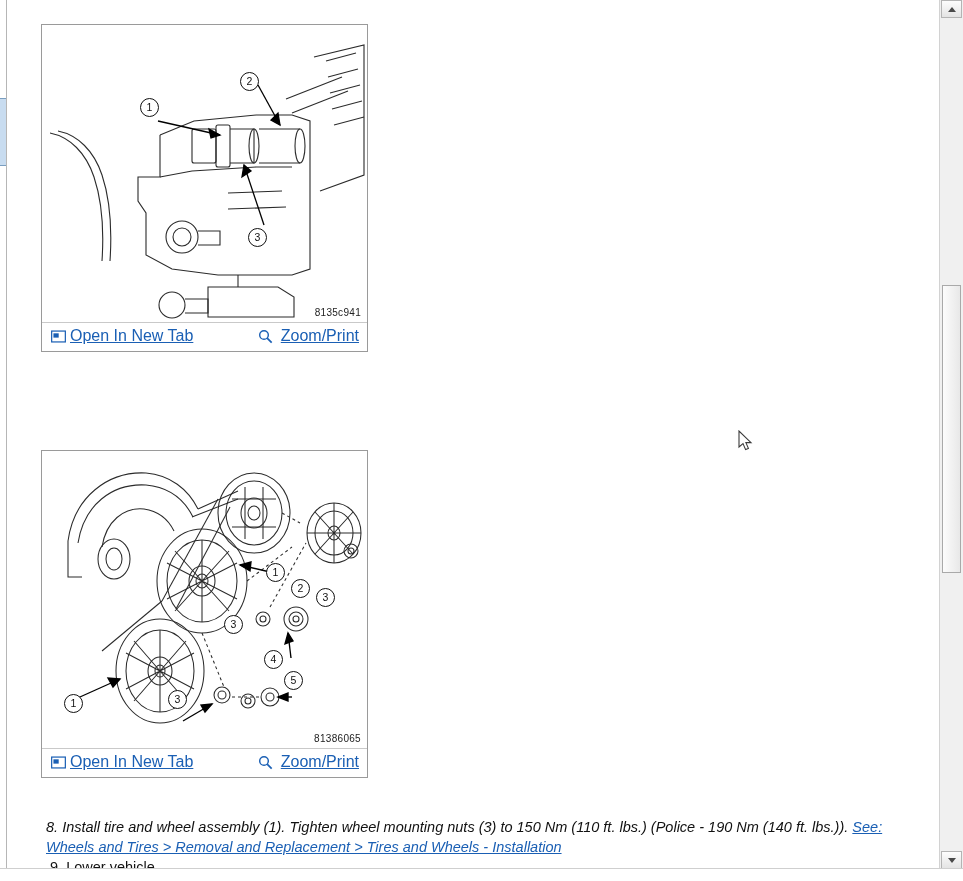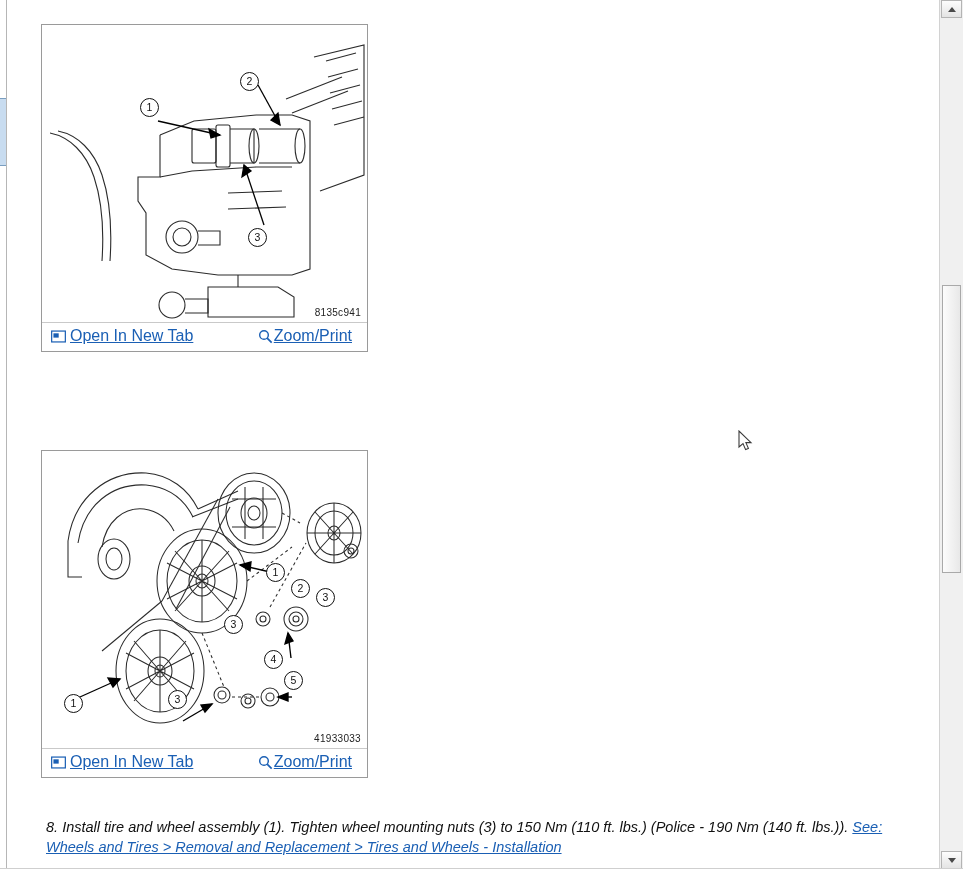--- a/index.html
+++ b/index.html
@@ -73,21 +73,21 @@
   .figure-link {
     position: absolute;
     top: 4px;
     font-size: 16px;
     color: #1a5fb4;
     text-decoration: underline;
     white-space: nowrap;
     cursor: pointer;
   }
   .open-link { left: 28px; }
-  .zoom-link { right: 15px; }
+  .zoom-link { right: 8px; }
   .bar-icon {
     position: absolute;
     top: 6px;
     width: 15px; height: 15px;
   }
   .open-icon { left: 9px; }
   .zoom-icon { right: 94px; }
 
   .fig-code {
     position: absolute;
@@ -350,21 +350,21 @@
 
         <div class="callout-num" style="left:224px; top:112px;">1</div>
         <div class="callout-num" style="left:249px; top:128px;">2</div>
         <div class="callout-num" style="left:274px; top:137px;">3</div>
         <div class="callout-num" style="left:182px; top:164px;">3</div>
         <div class="callout-num" style="left:222px; top:199px;">4</div>
         <div class="callout-num" style="left:242px; top:220px;">5</div>
         <div class="callout-num" style="left:22px; top:243px;">1</div>
         <div class="callout-num" style="left:126px; top:239px;">3</div>
 
-        <div class="fig-code">41933033</div>
+        <div class="fig-code">81386065</div>
       </div>
 
       <div class="figure-bar">
         <svg class="bar-icon open-icon" viewBox="0 0 16 16">
           <rect x="0.7" y="2.2" width="14.6" height="11.6" fill="none" stroke="#1a5fb4" stroke-width="1.3"></rect>
           <rect x="2.6" y="4.6" width="5.6" height="4.6" fill="#1a5fb4"></rect>
         </svg>
         <span class="figure-link open-link">Open In New Tab</span>
         <svg class="bar-icon zoom-icon" viewBox="0 0 16 16">
           <circle cx="6.4" cy="6.4" r="4.6" fill="none" stroke="#1a5fb4" stroke-width="1.5"></circle>
@@ -373,20 +373,24 @@
         <span class="figure-link zoom-link">Zoom/Print</span>
       </div>
     </div>
 
     <div class="para" style="left:38px; top:817px; width:880px;font-style:italic;">
       <span>8.</span>
       <span>Install tire and wheel assembly (1). Tighten wheel mounting nuts (3) to 150 Nm (110 ft. lbs.) (Police - 190 Nm (140 ft. lbs.)).</span>
       <span class="link">See: Wheels and Tires &gt; Removal and Replacement &gt; Tires and Wheels - Installation</span>
     </div>
 
+    <div class="para" style="left:42px; top:857px; width:500px;">
+      <span>9.</span>
+      <span>Lower vehicle.</span>
+    </div>
 
   </div>
 
   <div class="scrollbar">
     <div class="sb-btn sb-up">
       <div class="sb-arrow sb-arrow-up"></div>
     </div>
     <div class="sb-thumb"></div>
     <div class="sb-btn sb-down">
       <div class="sb-arrow sb-arrow-down"></div>

